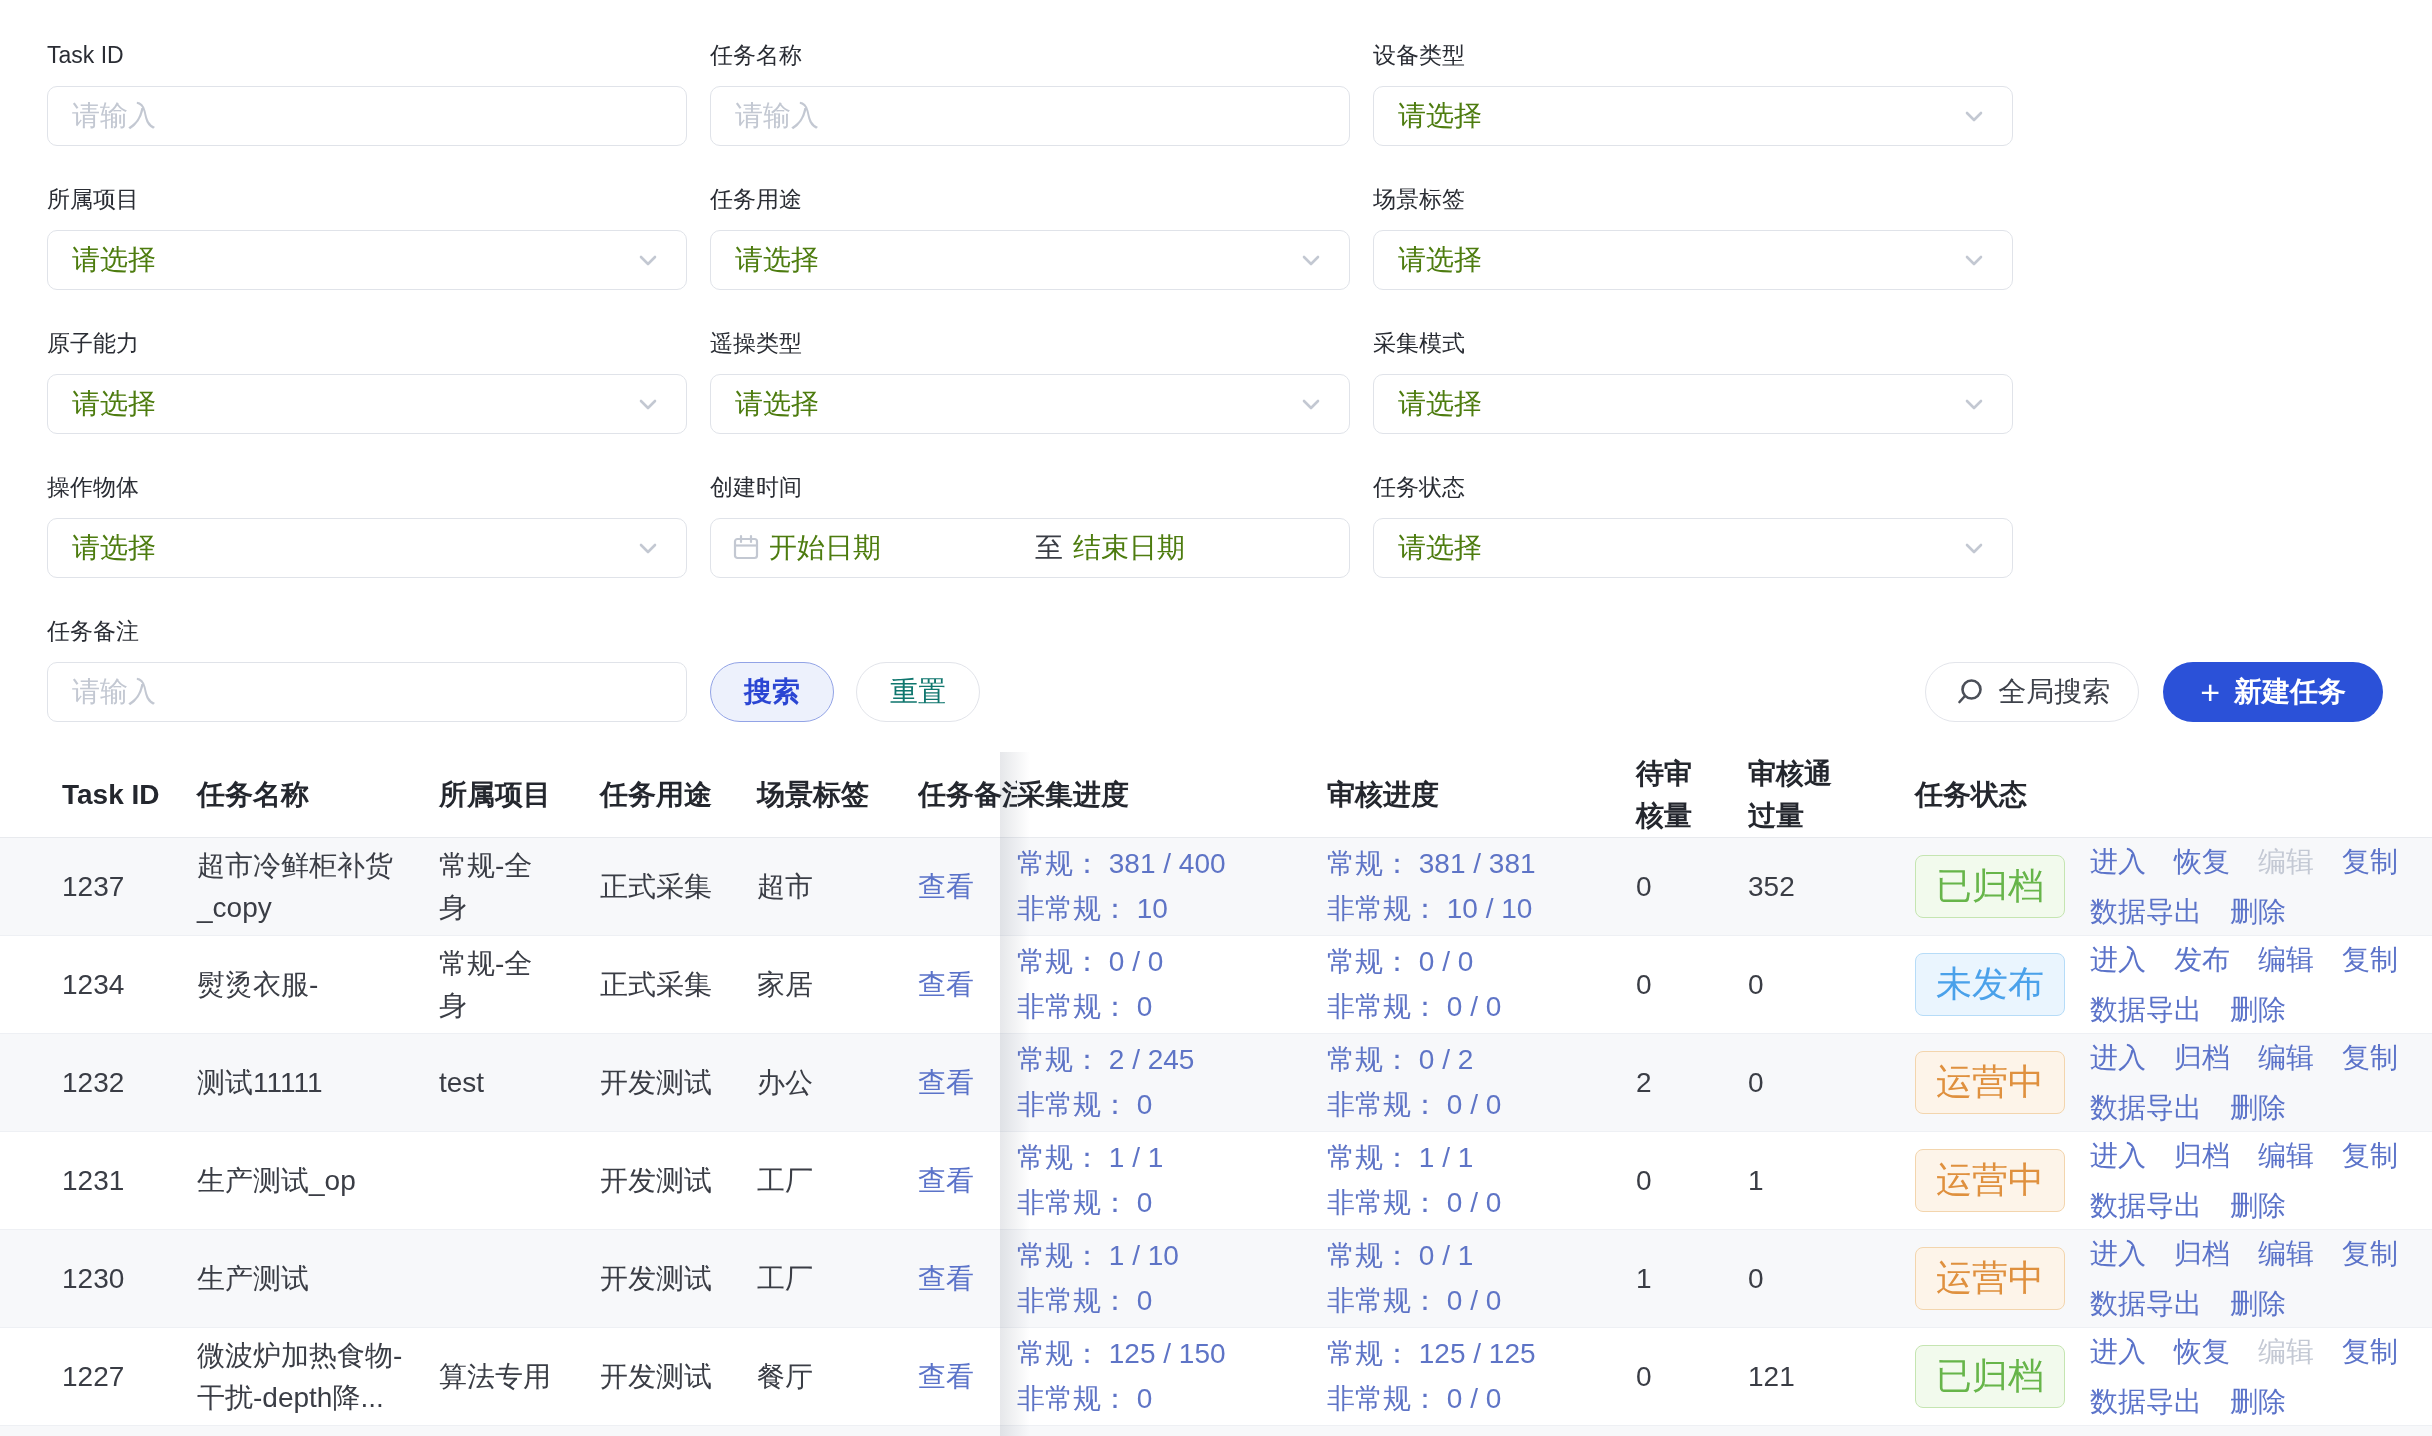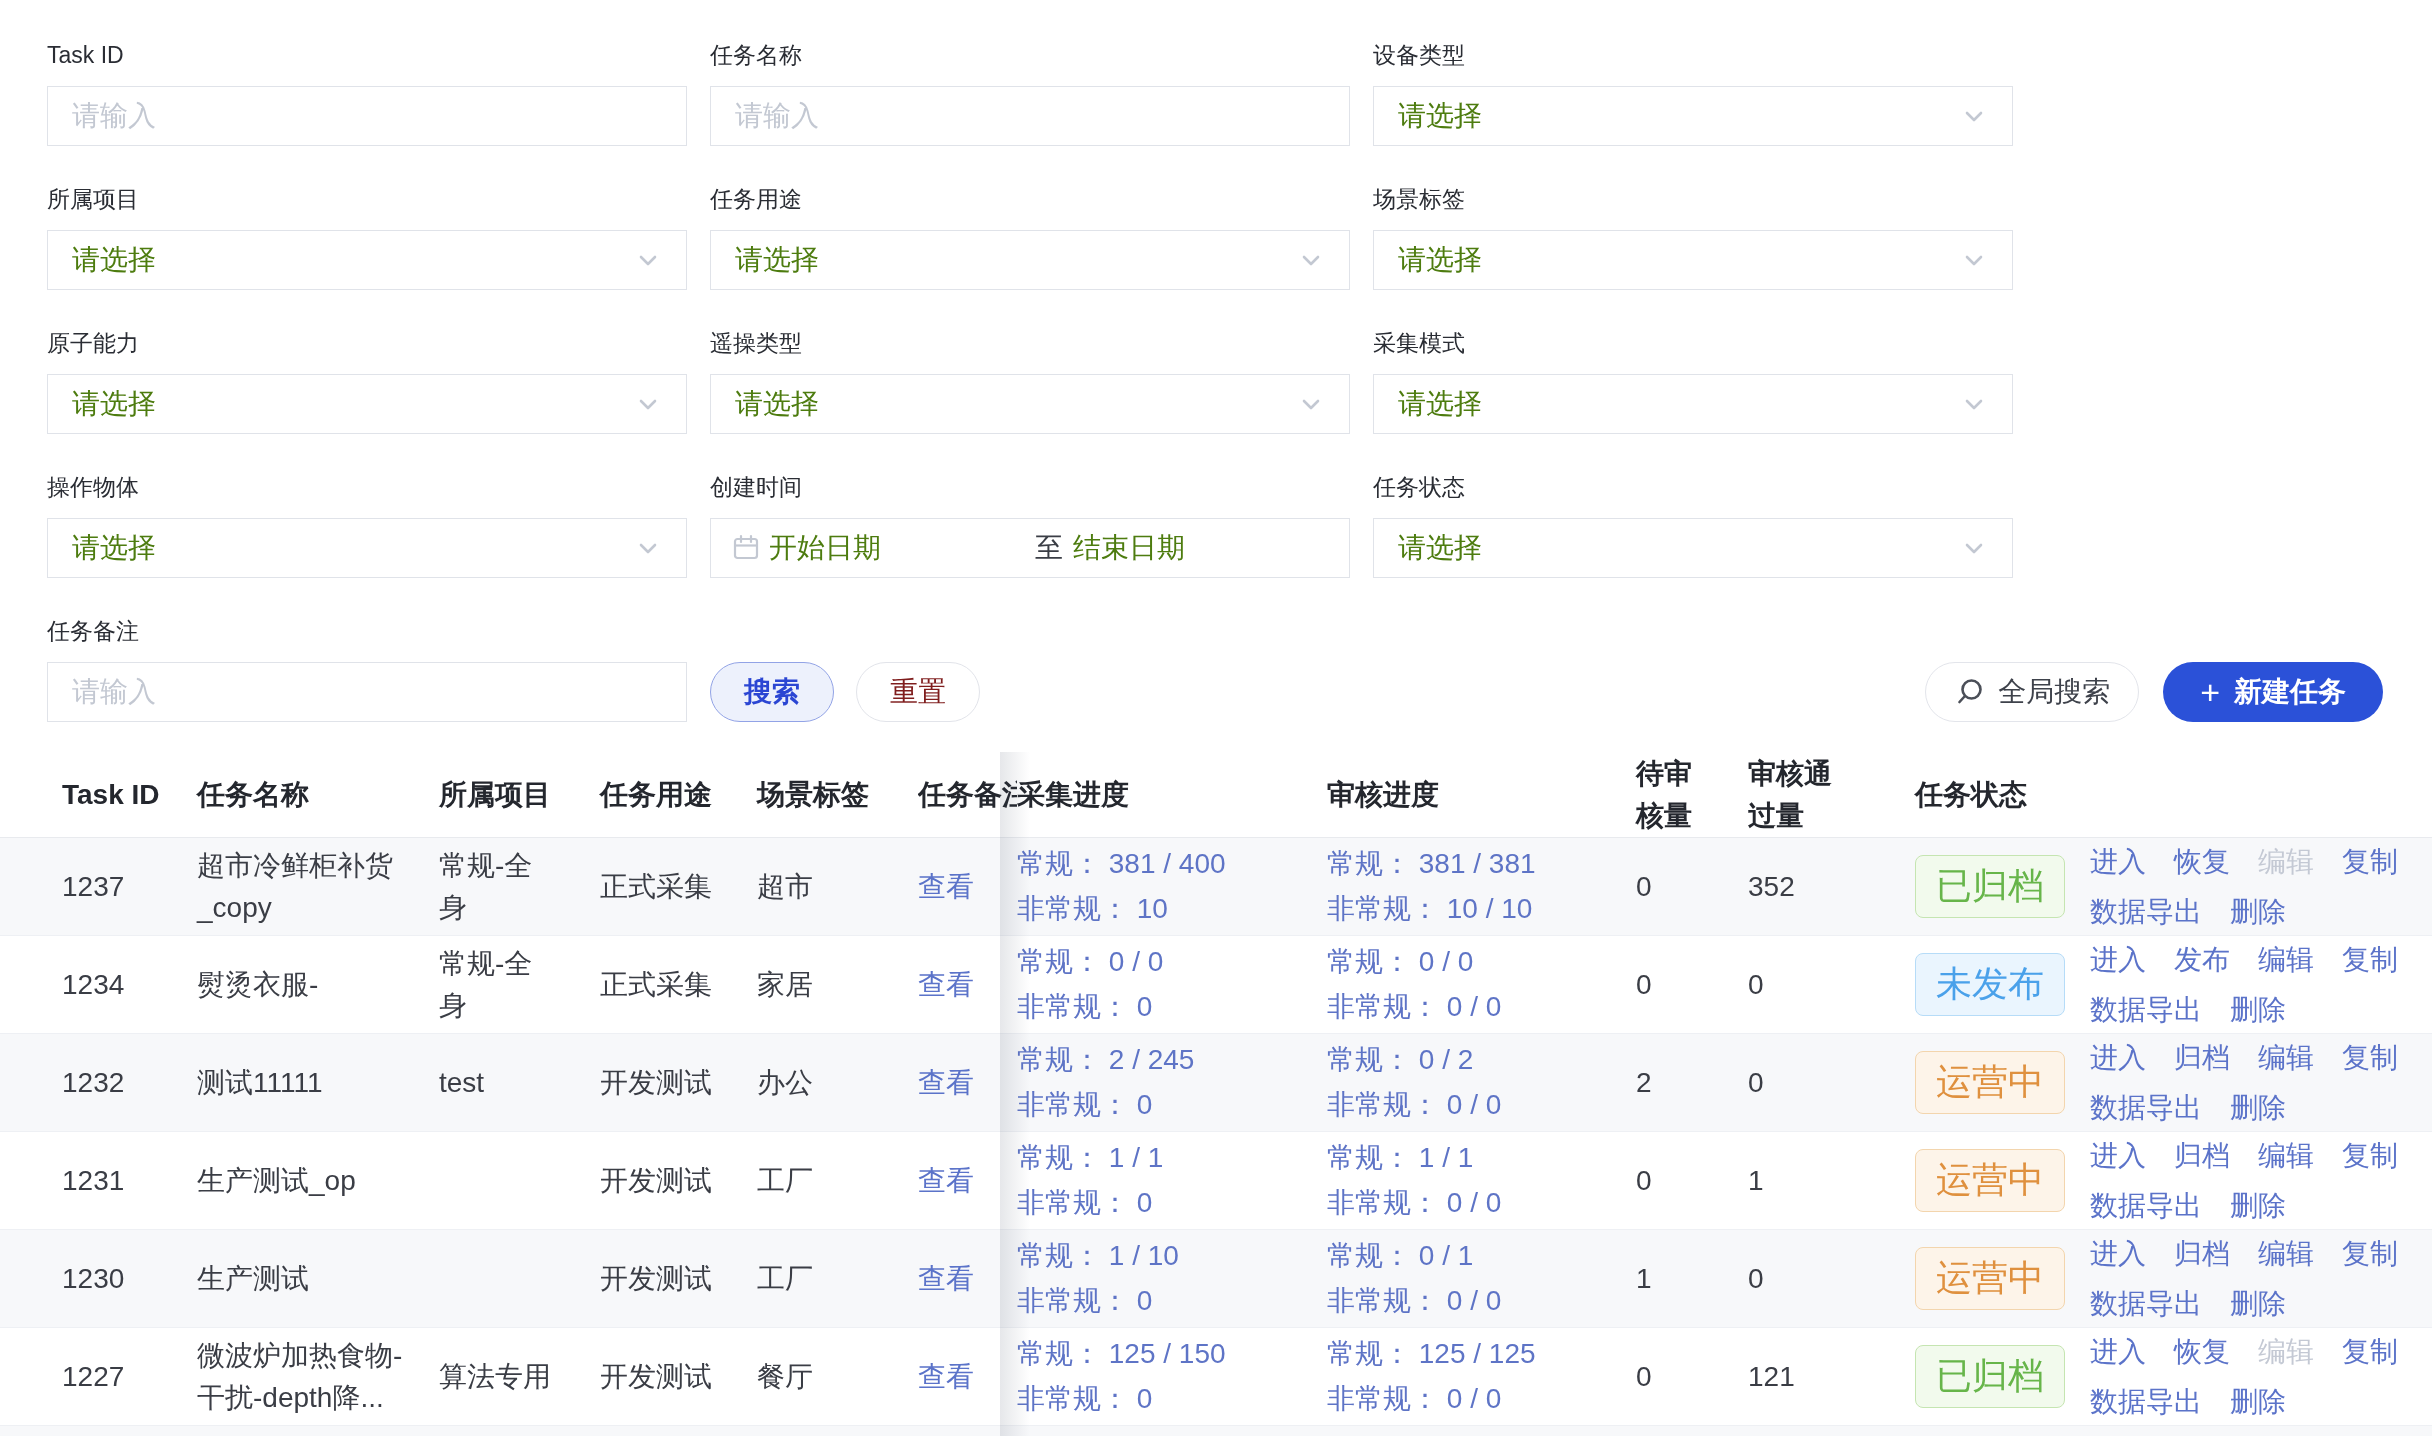--- a/index.html
+++ b/index.html
@@ -18,21 +18,21 @@
     column-gap: 23px;
     row-gap: 36px;
   }
   .field-label {
     font-size: 23px; line-height: 34px; color: #2a2d34;
     margin-bottom: 14px;
   }
   .control {
     height: 60px; width: 100%;
     border: 1px solid #e0e3e9;
-    border-radius: 0;
+    border-radius: 10px;
     background: #fff;
     display: flex; align-items: center;
     padding: 0 24px;
     font-size: 28px;
   }
   input.control { color: #3a3d45; }
   input.control::placeholder { color: #c3c8d2; opacity: 1; }
   .control .ph { color: #4d7c0f; flex: 1 1 auto; }
   .control .chev { flex: 0 0 auto; }
   .control.range { padding: 0 20px; }
@@ -52,21 +52,21 @@
     white-space: nowrap;
   }
   .btn-search {
     margin-left: 23px; padding: 0 33px;
     background: #edf1fc; border-color: #92a3e6; color: #2b46d3;
     font-weight: 700;
     margin-top: 40px;
   }
   .btn-reset {
     margin-left: 22px; padding: 0 33px;
-    background: #fff; border-color: #e2e4ea; color: #7f1d1d;
+    background: #fff; border-color: #e2e4ea; color: #0f766e;
   }
   .spacer { flex: 1 1 auto; }
   .btn-global {
     padding: 0 28px;
     background: #fff; border-color: #e3e5eb; color: #3e424b;
   }
   .btn-global .mag { margin-right: 12px; }
   .btn-new {
     margin-left: 24px; padding: 0 36px;
     background: #2b51d8; color: #ffffff; font-weight: 700;

